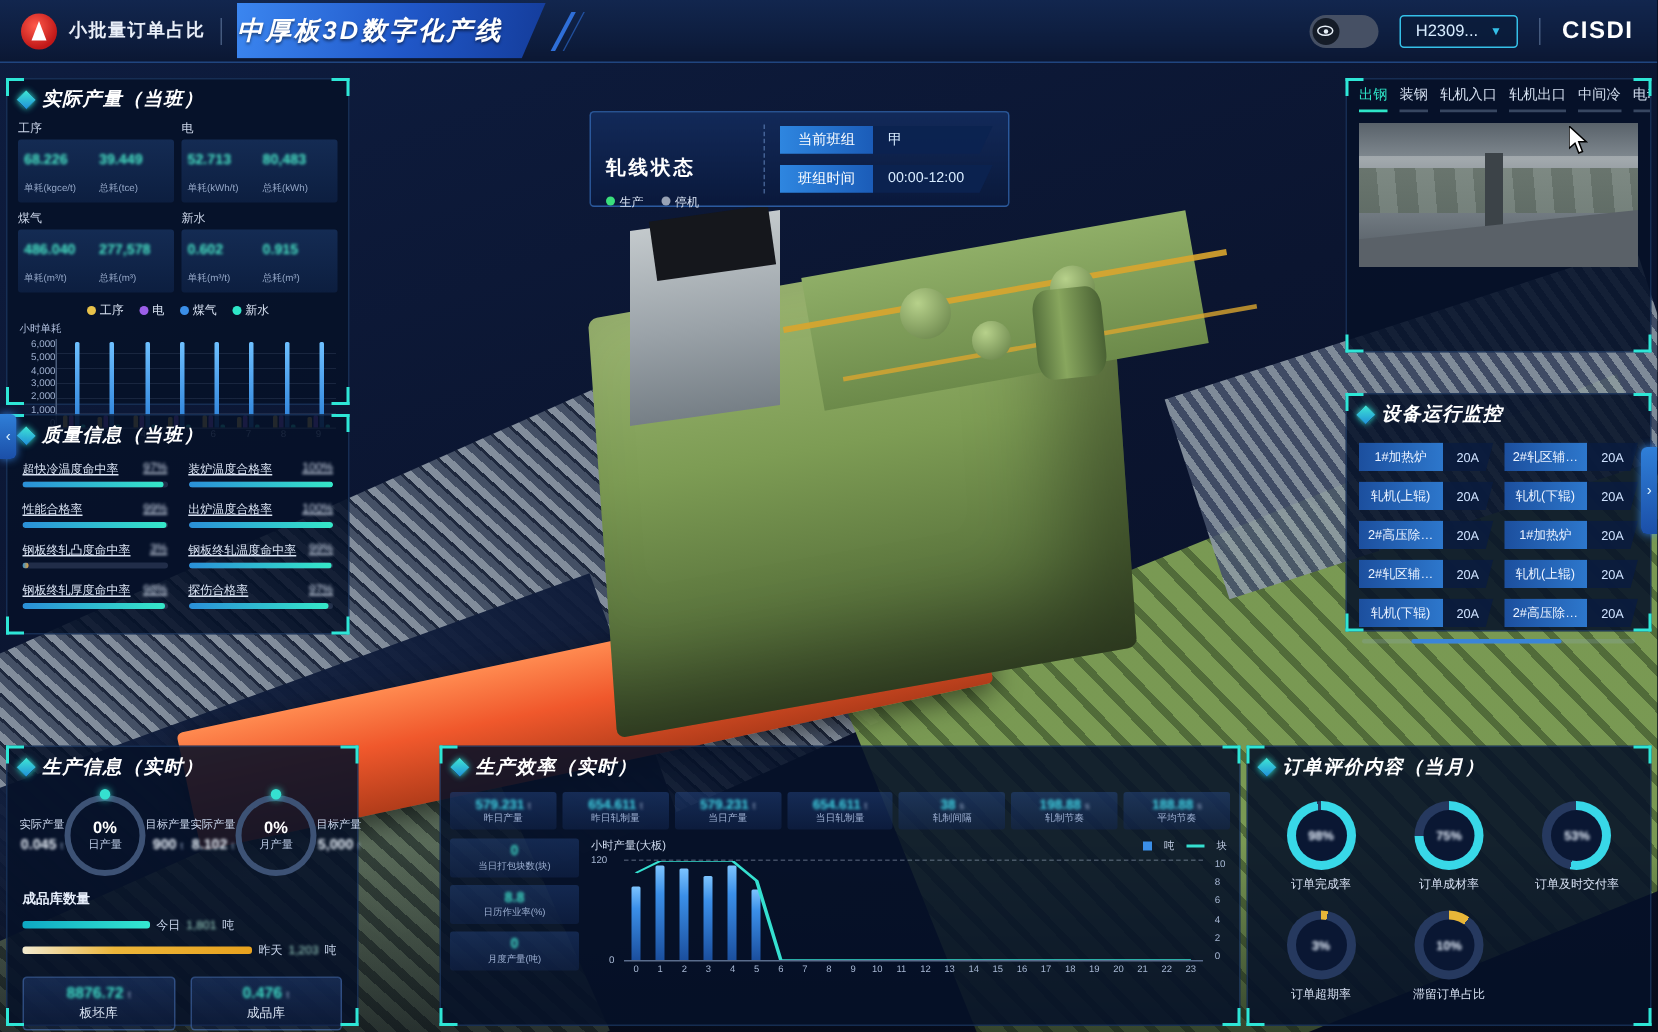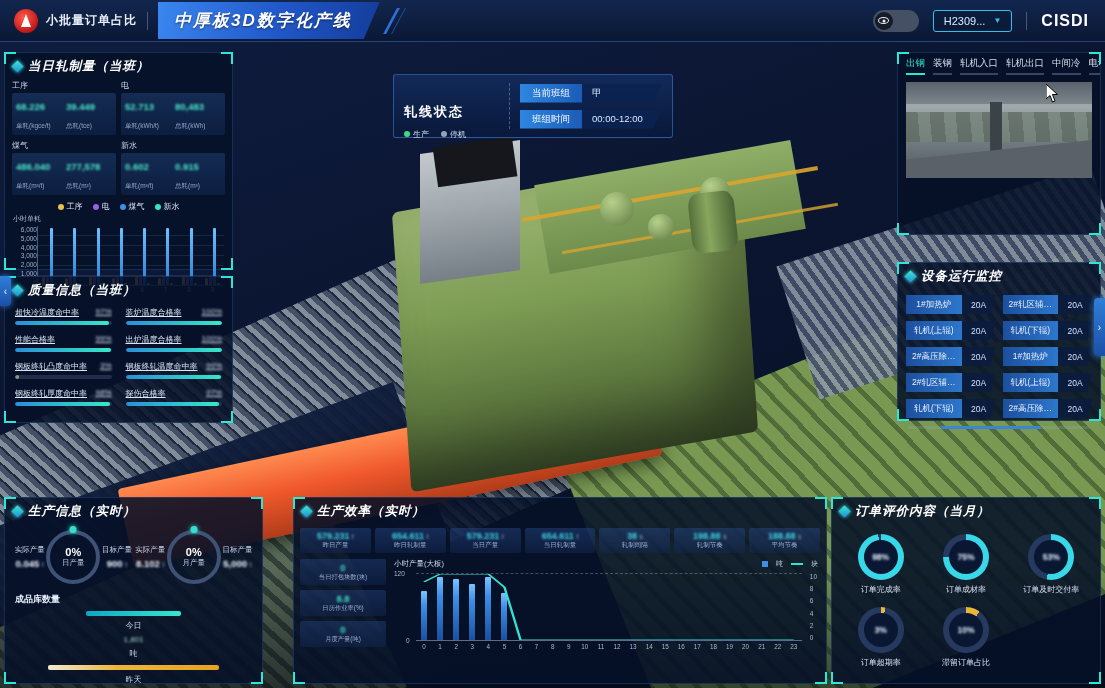--- a/index.html
+++ b/index.html
@@ -24,21 +24,21 @@
 .dome2{left:700px;top:135px;width:30px;height:30px;border-radius:50%;background:radial-gradient(circle at 35% 30%,#b7d18b,#5f7a42);}
 .dome3{left:648px;top:172px;width:26px;height:26px;border-radius:50%;background:radial-gradient(circle at 35% 30%,#b7d18b,#5f7a42);}
 .cylBig{left:690px;top:150px;width:46px;height:60px;transform:rotate(-6deg);background:linear-gradient(90deg,#55703c,#88a65e 40%,#4a6234);border-radius:10px/14px;}
 .shadowB{left:0;top:520px;width:1105px;height:130px;background:linear-gradient(180deg,transparent,rgba(4,8,18,.6));}
 
 .header{position:absolute;top:0;left:0;right:0;height:42px;display:flex;align-items:center;z-index:30;background:linear-gradient(180deg,#12264e 0%,#0d1c3c 70%,#0b1733 100%);border-bottom:1px solid rgba(60,130,220,.35);}
 .logo{width:24px;height:24px;margin-left:14px;border-radius:50%;background:radial-gradient(circle at 40% 35%,#ff5a4a,#c01818 70%);position:relative;flex:none;}
 .logo::after{content:"";position:absolute;left:7px;top:5px;width:0;height:0;border-left:5px solid transparent;border-right:5px solid transparent;border-bottom:13px solid #fff;}
 .company{color:#e8eef8;font-size:12px;font-weight:bold;margin:0 10px 0 8px;letter-spacing:1px;}
 .hdiv{width:1px;height:18px;background:rgba(150,180,220,.4);}
-.titleplate{margin-left:10px;padding:7px 28px 7px 16px;clip-path:polygon(0 0,100% 0,calc(100% - 16px) 100%,0 100%);background:linear-gradient(100deg,#3b86f0 0%,#2057c8 55%,#143c9a 100%);color:#fff;font-size:17px;font-weight:900;font-style:italic;letter-spacing:2px;text-shadow:0 1px 2px rgba(0,0,0,.5);}
+.titleplate{margin-left:10px;padding:7px 28px 7px 0;clip-path:polygon(0 0,100% 0,calc(100% - 16px) 100%,0 100%);background:linear-gradient(100deg,#3b86f0 0%,#2057c8 55%,#143c9a 100%);color:#fff;font-size:17px;font-weight:900;font-style:italic;letter-spacing:2px;text-shadow:0 1px 2px rgba(0,0,0,.5);}
 .hslash{width:3px;height:26px;background:#2f6fd8;transform:skewX(-28deg);margin-left:10px;}
 .hslash.thin{width:1px;margin-left:5px;opacity:.6;}
 .hright{margin-left:auto;display:flex;align-items:center;gap:14px;margin-right:16px;}
 .toggle{width:46px;height:22px;border-radius:11px;background:#465064;position:relative;cursor:pointer;flex:none;}
 .knob{position:absolute;left:2px;top:2px;width:18px;height:18px;border-radius:50%;background:#151c28;display:flex;align-items:center;justify-content:center;}
 .eye{width:11px;height:7px;border:1.4px solid #e8f0f8;border-radius:50%;position:relative;}
 .eye::after{content:"";position:absolute;left:50%;top:50%;transform:translate(-50%,-50%);width:3px;height:3px;border-radius:50%;background:#e8f0f8;}
 .select{display:flex;align-items:center;gap:8px;padding:4px 10px;border:1px solid #35c0e8;border-radius:3px;background:rgba(10,28,58,.8);color:#d8ecff;font-size:11px;cursor:pointer;}
 .caret{color:#35c0e8;font-size:8px;}
 .brand{color:#fff;font-weight:900;font-size:16px;letter-spacing:1px;}
@@ -109,21 +109,21 @@
 .prow{display:flex;align-items:center;justify-content:space-between;padding:6px 8px 2px;}
 .pcell{text-align:center;width:50px;}
 .pl{font-size:7.5px;color:#c6d2e8;white-space:nowrap;}
 .pv{font-size:9.5px;font-weight:bold;color:#eef6ff;margin-top:3px;white-space:nowrap;}
 .unit{font-size:6.5px;color:#9fb2d0;font-weight:normal;}
 .gauge{width:54px;height:54px;border-radius:50%;border:4px solid #3d5275;position:relative;display:flex;flex-direction:column;align-items:center;justify-content:center;flex:none;}
 .gauge::before{content:"";position:absolute;top:-8px;left:50%;transform:translateX(-50%);width:7px;height:7px;border-radius:50%;background:#35e0d0;box-shadow:0 0 5px #35e0d0;}
 .gp{font-size:11px;font-weight:bold;color:#fff;}
 .gl{font-size:7.5px;color:#b9c8e2;}
 .invlabel{font-size:9px;color:#e6eefb;font-weight:bold;padding:7px 10px 2px;}
-.invbar{display:flex;align-items:center;padding:3px 10px;gap:4px;font-size:8px;color:#c9d6ec;white-space:nowrap;flex-direction:column;}
+.invbar{display:flex;align-items:center;padding:3px 10px;gap:4px;font-size:8px;color:#c9d6ec;white-space:nowrap;}
 .ibar{height:5px;border-radius:2px;flex:none;}
 .ibar.teal{background:linear-gradient(90deg,#0da8c4,#35e8d0);}
 .ibar.gold{background:linear-gradient(90deg,#f2ead0,#ecb63a 40%,#e8a21e);}
 .ibnum{color:#9fd8c8;}
 .pboxes{display:flex;gap:10px;padding:9px 10px;}
 .pbox{flex:1;border:1px solid rgba(90,140,220,.4);background:linear-gradient(180deg,rgba(45,80,150,.35),rgba(15,30,65,.55));border-radius:3px;text-align:center;padding:4px 0;}
 .pbv{font-size:10.5px;font-weight:bold;color:#3fe0c8;}
 .pbl{font-size:8.5px;color:#dce6f5;margin-top:2px;}
 
 .estats{display:flex;gap:4px;padding:4px 6px;}
@@ -204,21 +204,21 @@
       </div>
       <i class="hdiv"></i>
       <span class="brand">CISDI</span>
     </div>
   </div>
 
   <div class="panel" style="left:4px;top:52px;width:229px;height:218px;">
     <i class="pc"></i>
     <div class="ptitle">
         <i class="dia"></i>
-        <span>当日轧制量（当班）</span>
+        <span>实际产量（当班）</span>
       </div>
     <div class="egrid">
       <div>
         <div class="gname">工序</div>
         <div class="ebox">
             <span class="ecell"><span class="v bl">68.226</span><span class="l">单耗(kgce/t)</span></span>
             <span class="ecell"><span class="v bl">39.449</span><span class="l">总耗(tce)</span></span>
           </div>
       </div>
       <div>
@@ -511,21 +511,21 @@
         </div>
     </div>
     <div class="dscroll">
         <i class="thumb"></i>
       </div>
   </div>
 
   <div class="edge edgeL">‹</div>
   <div class="edge edgeR">›</div>
 
-  <div class="panel" style="left:4px;top:497px;width:259px;height:187px;">
+  <div class="panel" style="left:4px;top:497px;width:235px;height:187px;">
     <i class="pc"></i>
     <div class="ptitle">
         <i class="dia"></i>
         <span>生产信息（实时）</span>
       </div>
     <div class="prow">
       <div class="pcell">
           <div class="pl">实际产量</div>
           <div class="pv bl"><span>0.045</span> <span class="unit">t</span></div>
         </div>

